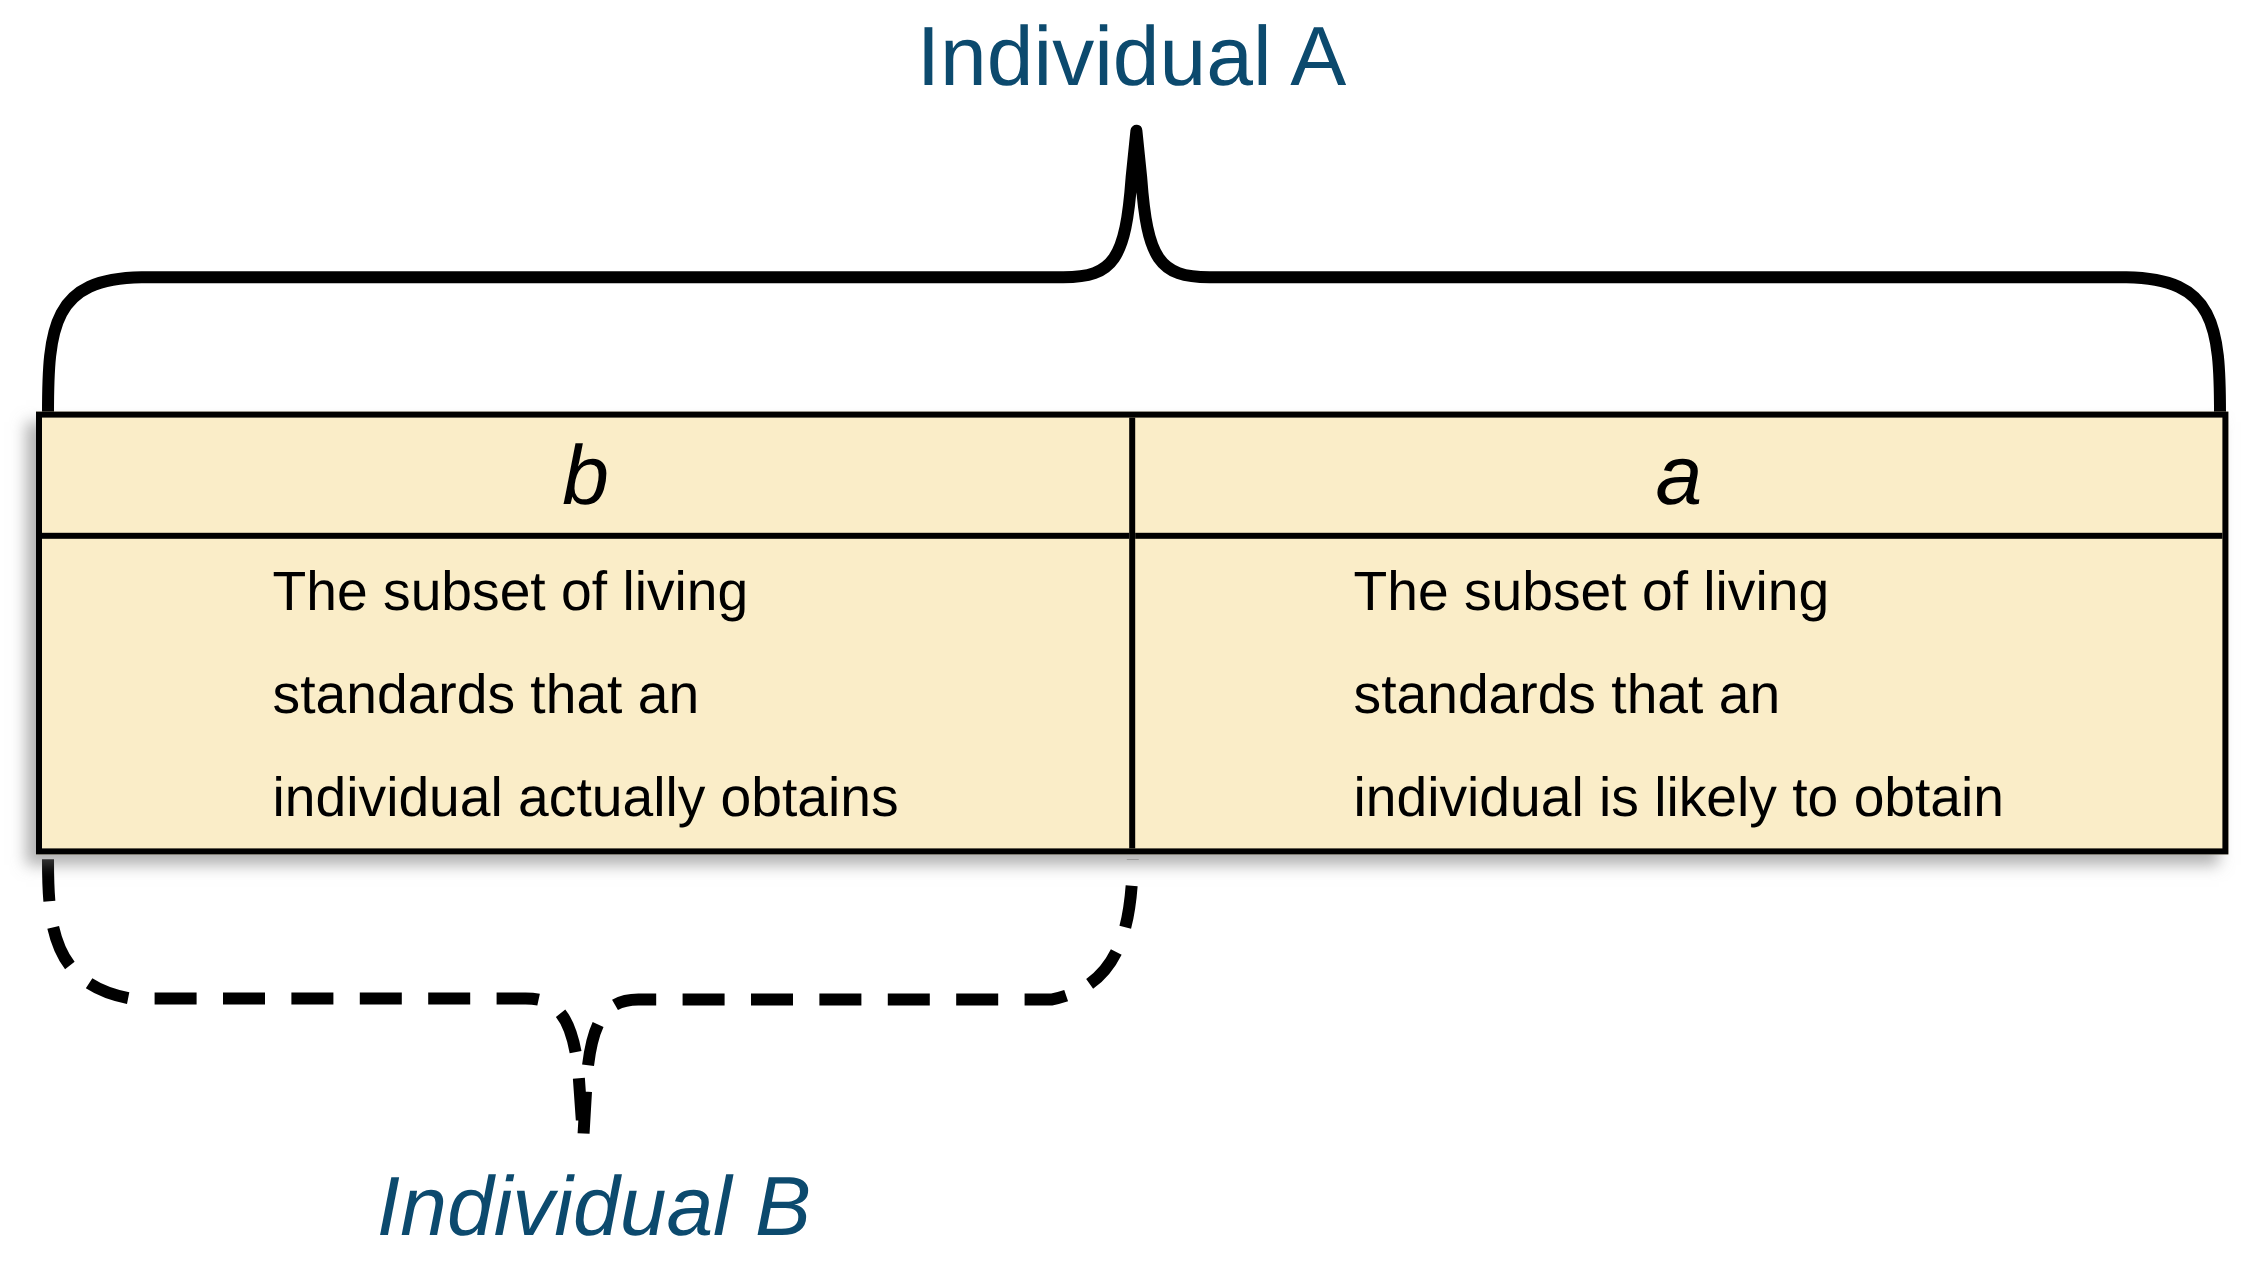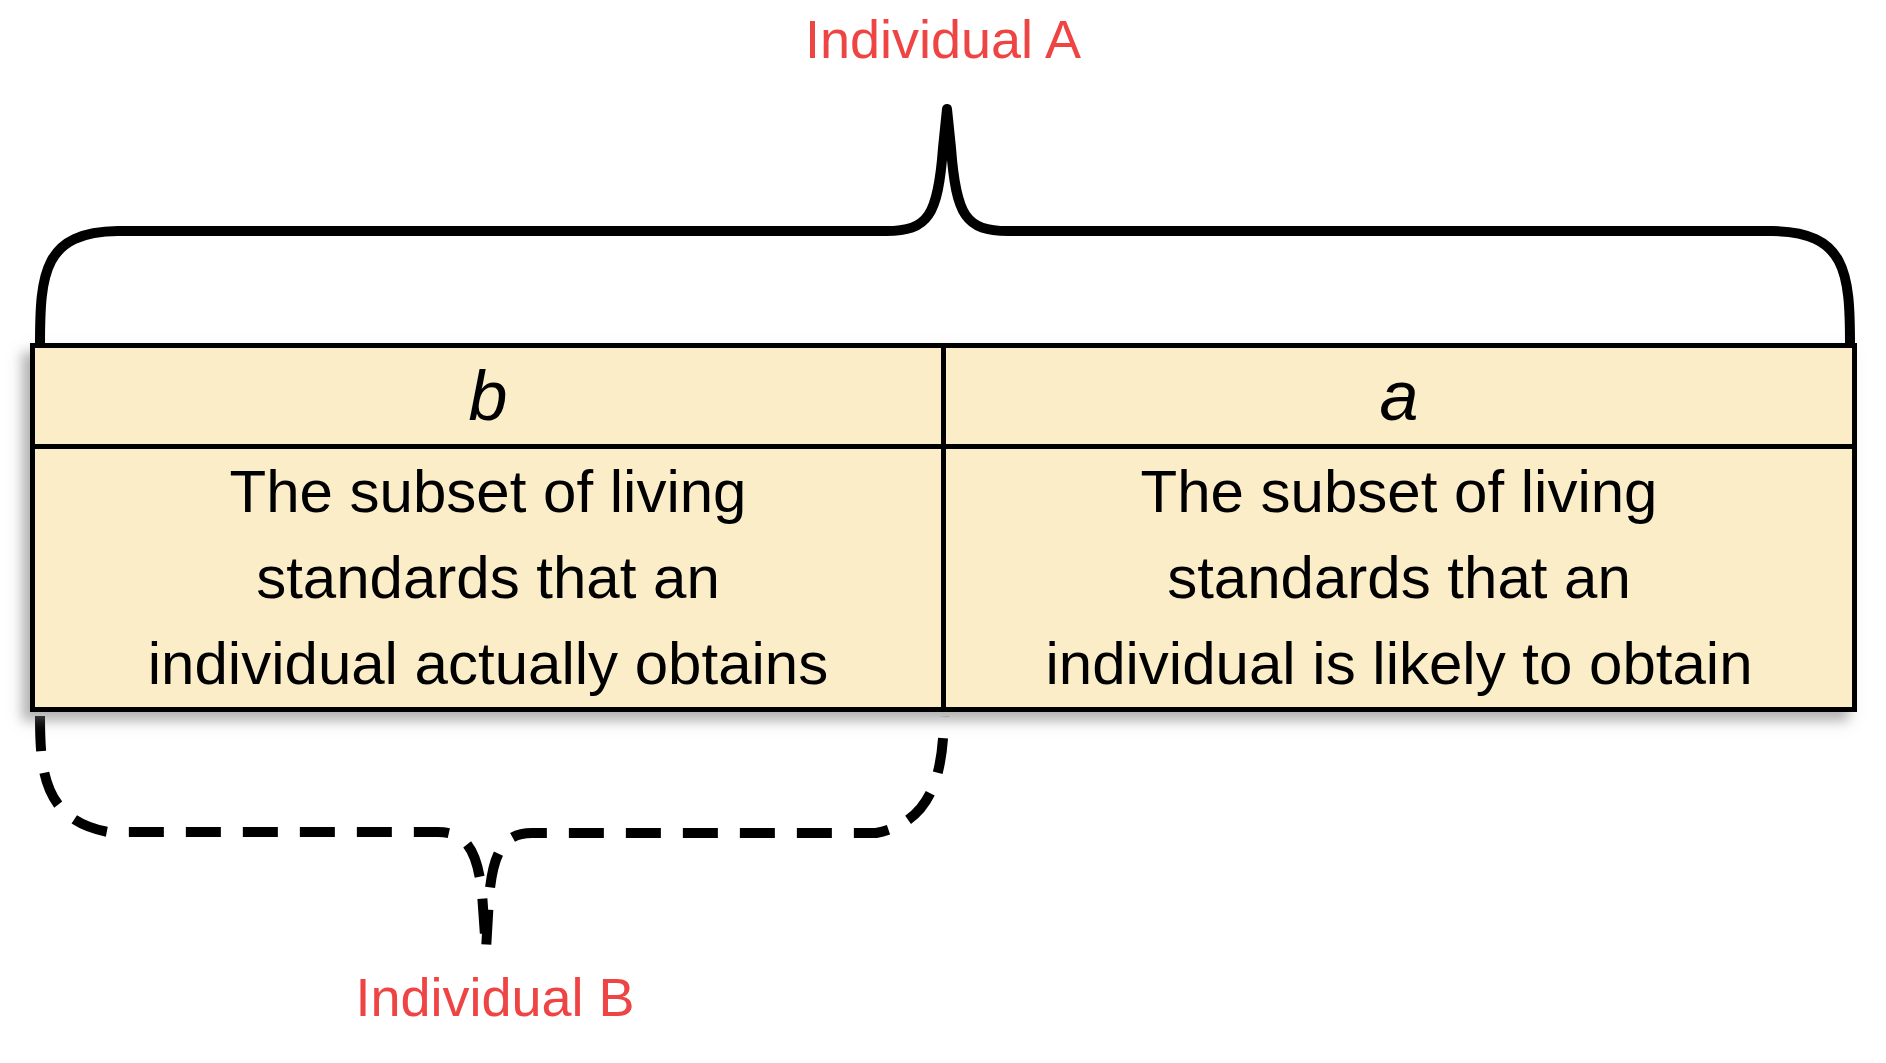--- a/index.html
+++ b/index.html
@@ -11,35 +11,36 @@
   }
   .canvas {
     position: relative;
     width: 1886px;
     height: 1063px;
     overflow: hidden;
     background: #ffffff;
   }
   .label {
     position: absolute;
-    font-size: 54px;
+    font-size: 70px;
     line-height: 1;
     text-align: center;
-    color: #ef4444;
+    color: #0c4a6e;
     white-space: nowrap;
   }
   .label-top {
     top: 12px;
     left: 0;
     width: 1886px;
   }
   .label-bottom {
     top: 970px;
     left: 0;
     width: 990px;
+    font-style: italic;
   }
   .braces {
     position: absolute;
     top: 0;
     left: 0;
   }
   .brace-path {
     fill: none;
     stroke: var(--line, #000);
     stroke-width: 10;
@@ -83,23 +84,22 @@
   .hdr .it {
     font-style: italic;
   }
   .desc {
     flex: 1;
     display: flex;
     align-items: center;
     justify-content: center;
   }
   .desc-text {
-    font-size: 60px;
+    font-size: 46px;
     line-height: 86px;
-    text-align: center;
     white-space: pre-line;
   }
 </style>
 </head>
 <body>
 
 <div class="canvas">
 
   <div class="label label-top">Individual A</div>
 

